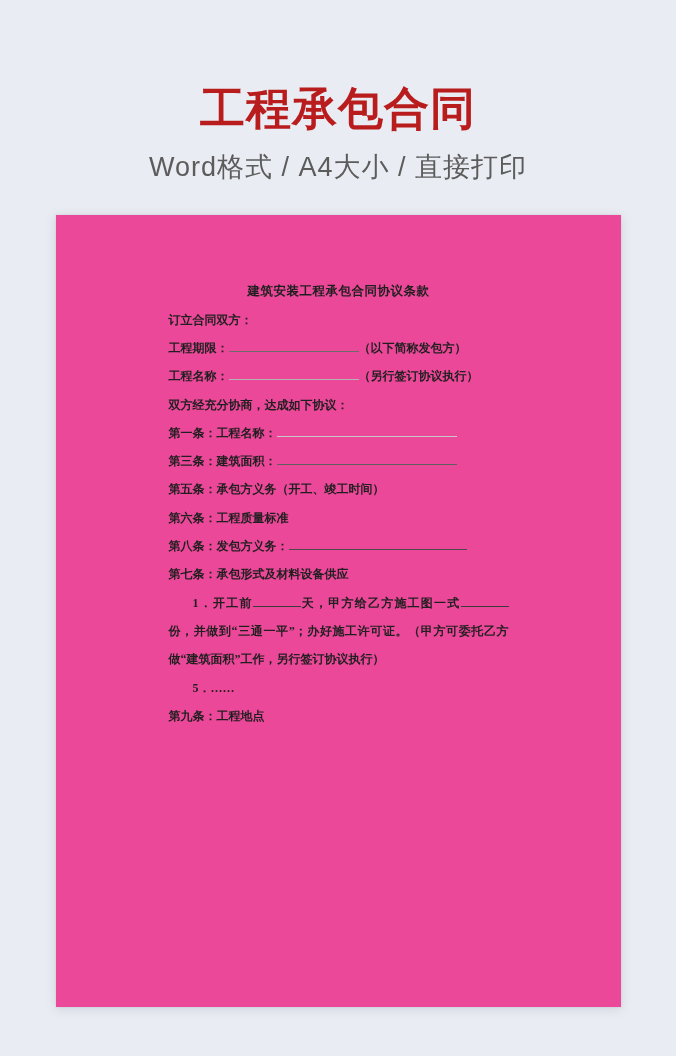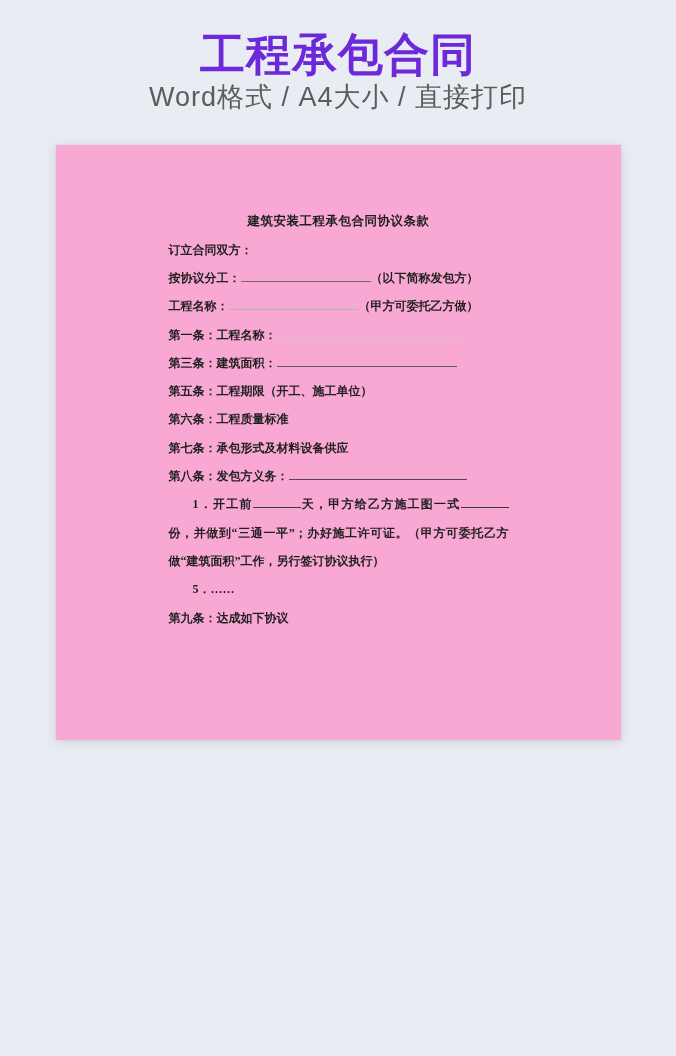--- a/index.html
+++ b/index.html
@@ -13,42 +13,42 @@
     overflow: hidden;
     font-family: "Liberation Sans", "DejaVu Sans", sans-serif;
   }
   .canvas {
     width: 676px;
     height: 1056px;
     position: relative;
   }
   .page-title {
     margin: 0;
-    padding-top: 32px;
+    padding-top: 86px;
     text-align: center;
     font-size: 45px;
     line-height: 1.0;
     font-weight: 800;
-    color: #6d28d9;
+    color: #b91c1c;
     letter-spacing: 1px;
   }
   .page-subtitle {
-    margin-top: 4px;
+    margin-top: 20px;
     text-align: center;
     font-size: 27px;
     line-height: 1.2;
     font-weight: 400;
     color: #5c5c5c;
     letter-spacing: 1px;
   }
   .sheet {
     width: 565px;
-    height: 595px;
+    height: 792px;
     margin: 32px auto 0 auto;
-    background: #f9a8d4;
+    background: #ec4899;
     box-shadow: 0 2px 10px rgba(90, 100, 125, 0.18), 0 0 2px rgba(90, 100, 125, 0.15);
     box-sizing: border-box;
     padding: 62px 112px 0 113px;
   }
   .doc {
     font-family: "Liberation Serif", "DejaVu Serif", serif;
     font-size: 12px;
     line-height: 28.3px;
     color: #1f1f1f;
     width: 340px;
@@ -81,27 +81,28 @@
 
   <h1 class="page-title">工程承包合同</h1>
 
   <div class="page-subtitle">Word格式 / A4大小 / 直接打印</div>
 
   <div class="sheet">
     <div class="doc" id="doc">
       <p class="doc-title">建筑安装工程承包合同协议条款</p>
 
     <p><span>订立合同双方：</span></p>
-        <p><span>按协议分工：</span><span class="blank" style="width: 130px; border-bottom-color: rgb(107, 107, 107);"></span><span>（以下简称发包方）</span></p>
-        <p><span>工程名称：</span><span class="blank" style="width: 130px; border-bottom-color: rgb(180, 180, 180);"></span><span>（甲方可委托乙方做）</span></p>
+        <p><span>工程期限：</span><span class="blank" style="width: 130px; border-bottom-color: rgb(107, 107, 107);"></span><span>（以下简称发包方）</span></p>
+        <p><span>工程名称：</span><span class="blank" style="width: 130px; border-bottom-color: rgb(180, 180, 180);"></span><span>（另行签订协议执行）</span></p>
+        <p><span>双方经充分协商，达成如下协议：</span></p>
         <p><span>第一条：工程名称：</span><span class="blank" style="width: 180px; border-bottom-color: rgb(201, 201, 201);"></span></p>
         <p><span>第三条：建筑面积：</span><span class="blank" style="width: 180px; border-bottom-color: rgb(94, 94, 94);"></span></p>
-        <p><span>第五条：工程期限（开工、施工单位）</span></p>
+        <p><span>第五条：承包方义务（开工、竣工时间）</span></p>
         <p><span>第六条：工程质量标准</span></p>
+        <p><span>第八条：发包方义务：</span><span class="blank" style="width: 178px; border-bottom-color: rgb(74, 74, 74);"></span></p>
         <p><span>第七条：承包形式及材料设备供应</span></p>
-        <p><span>第八条：发包方义务：</span><span class="blank" style="width: 178px; border-bottom-color: rgb(74, 74, 74);"></span></p>
         <p class="indent"><span>1．开工前</span><span class="blank" style="width: 48px; border-bottom-color: rgb(58, 58, 58);"></span><span>天，甲方给乙方施工图一式</span><span class="blank" style="width: 48px; border-bottom-color: rgb(58, 58, 58);"></span><span>份，并做到“三通一平”；办好施工许可证。（甲方可委托乙方做“建筑面积”工作，另行签订协议执行）</span></p>
         <p class="indent"><span>5．……</span></p>
-        <p><span>第九条：达成如下协议</span></p>
+        <p><span>第九条：工程地点</span></p>
       </div>
   </div>
 
 </div>
 
 </body></html>

